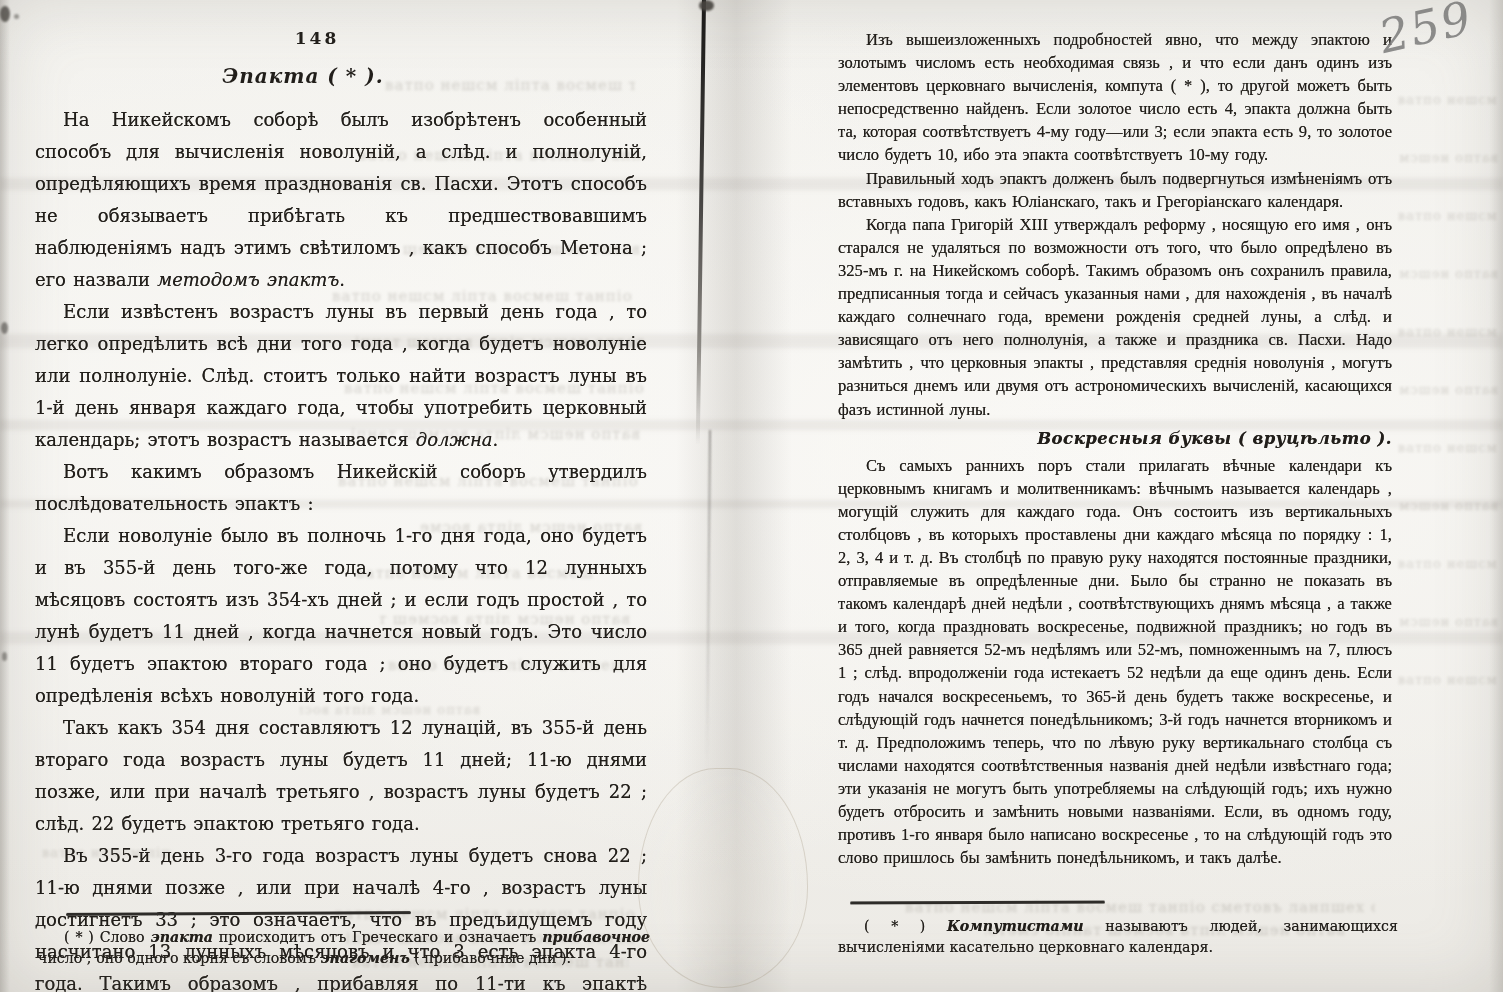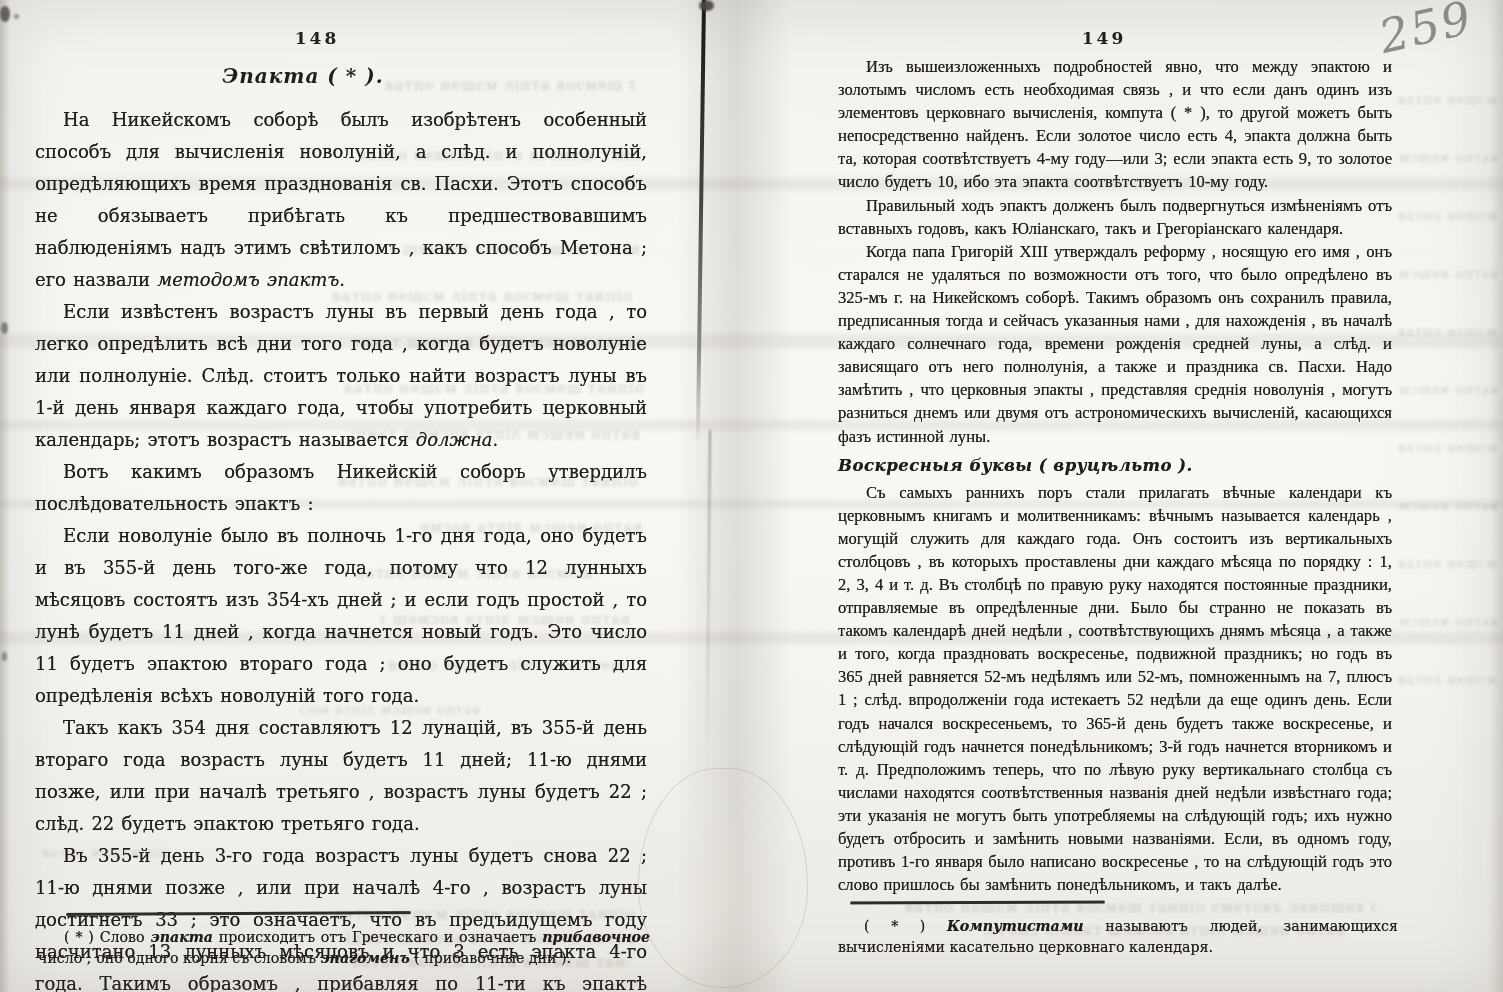--- a/index.html
+++ b/index.html
@@ -30,21 +30,21 @@
     margin:0 0 16px 0;transform:translateX(-38px);letter-spacing:1px;
   }
   .body{
     margin:0;text-align:justify;text-indent:28px;
     text-shadow:0 0 .45px rgba(33,29,24,.75);
   }
   .page-left .body{font-size:18px;line-height:32px;word-spacing:1.5px;}
   .page-right .body{font-size:16.6px;line-height:23.1px;word-spacing:1.5px;font-family:Liberation Serif, serif;}
   .it{font-style:italic;}
   .section-heading{
-    text-align:left;font-style:italic;font-weight:bold;font-size:16.5px;
+    text-align:right;font-style:italic;font-weight:bold;font-size:16.5px;
     margin:8px 0 6px 0;letter-spacing:.5px;
     text-shadow:0 0 .45px rgba(33,29,24,.75);
   }
   
   .etable{margin:1px 0;font-size:14.6px;line-height:23px;white-space:nowrap;
     text-shadow:0 0 .4px rgba(33,29,24,.7);}
   .trow{display:flex;}
   .tlabel{flex:0 0 auto;}
   .tvals{margin-left:8px;word-spacing:4px;}
   .trow-epacts .tvals{word-spacing:7px;}
@@ -164,21 +164,20 @@
     </div>
     <p class="body"><span>Такъ какъ было условлено считать за первый день перваго года каждаго Метонова цикла тотъ день, когда происходило новолуніе, то изъ этого слѣдуетъ , что , при переходѣ отъ 19-й эпакты такого цикла къ 1-й слѣдующаго , вмѣсто 11-ти присоединяли 12 ; это значительно исправляло ошибку , заключающуюся въ обоихъ предположеніяхъ—что 12 мѣсяцовъ составляютъ ровно 354 дня и что годъ равняется 365-ти.</span></p>
   </div>
 
   <div class="footnote-block fb-left">
     <div class="fnrule"></div>
     <p class="fn"><span>( * ) Слово </span><span class="it">эпакта</span><span> происходитъ отъ Греческаго и означаетъ </span><span class="it">прибавочное</span><span> число ; оно одного корня съ словомъ </span><span class="it">эпагоменъ</span><span> ( прибавочные дни ).</span></p>
   </div>
 
   <div class="page page-right">
-    <div class="pnum">149</div>
     <p class="body"><span>Изъ вышеизложенныхъ подробностей явно, что между эпактою и золотымъ числомъ есть необходимая связь , и что если данъ одинъ изъ элементовъ церковнаго вычисленія, компута ( * ), то другой можетъ быть непосредственно найденъ. Если золотое число есть 4, эпакта должна быть та, которая соотвѣтствуетъ 4-му году—или 3; если эпакта есть 9, то золотое число будетъ 10, ибо эта эпакта соотвѣтствуетъ 10-му году.</span></p>
     <p class="body"><span>Правильный ходъ эпактъ долженъ былъ подвергнуться измѣненіямъ отъ вставныхъ годовъ, какъ Юліанскаго, такъ и Грегоріанскаго календаря.</span></p>
     <p class="body"><span>Когда папа Григорій XIII утверждалъ реформу , носящую его имя , онъ старался не удаляться по возможности отъ того, что было опредѣлено въ 325-мъ г. на Никейскомъ соборѣ. Такимъ образомъ онъ сохранилъ правила, предписанныя тогда и сейчасъ указанныя нами , для нахожденія , въ началѣ каждаго солнечнаго года, времени рожденія средней луны, а слѣд. и зависящаго отъ него полнолунія, а также и праздника св. Пасхи. Надо замѣтить , что церковныя эпакты , представляя среднія новолунія , могутъ разниться днемъ или двумя отъ астрономическихъ вычисленій, касающихся фазъ истинной луны.</span></p>
     <h2 class="section-heading">Воскресныя буквы ( вруцѣльто ).</h2>
     <p class="body"><span>Съ самыхъ раннихъ поръ стали прилагать вѣчные календари къ церковнымъ книгамъ и молитвенникамъ: вѣчнымъ называется календарь , могущій служить для каждаго года. Онъ состоитъ изъ вертикальныхъ столбцовъ , въ которыхъ проставлены дни каждаго мѣсяца по порядку : 1, 2, 3, 4 и т. д. Въ столбцѣ по правую руку находятся постоянные праздники, отправляемые въ опредѣленные дни. Было бы странно не показать въ такомъ календарѣ дней недѣли , соотвѣтствующихъ днямъ мѣсяца , а также и того, когда праздновать воскресенье, подвижной праздникъ; но годъ въ 365 дней равняется 52-мъ недѣлямъ или 52-мъ, помноженнымъ на 7, плюсъ 1 ; слѣд. впродолженіи года истекаетъ 52 недѣли да еще одинъ день. Если годъ начался воскресеньемъ, то 365-й день будетъ также воскресенье, и слѣдующій годъ начнется понедѣльникомъ; 3-й годъ начнется вторникомъ и т. д. Предположимъ теперь, что по лѣвую руку вертикальнаго столбца съ числами находятся соотвѣтственныя названія дней недѣли извѣстнаго года; эти указанія не могутъ быть употребляемы на слѣдующій годъ; ихъ нужно будетъ отбросить и замѣнить новыми названіями. Если, въ одномъ году, противъ 1-го января было написано воскресенье , то на слѣдующій годъ это слово пришлось бы замѣнить понедѣльникомъ, и такъ далѣе.</span></p>
   </div>
 
   <div class="footnote-block fb-right">
     <div class="fnrule"></div>
     <p class="fn"><span>( * ) </span><span class="it">Компутистами</span><span> называютъ людей, занимающихся вычисленіями касательно церковнаго календаря.</span></p>

